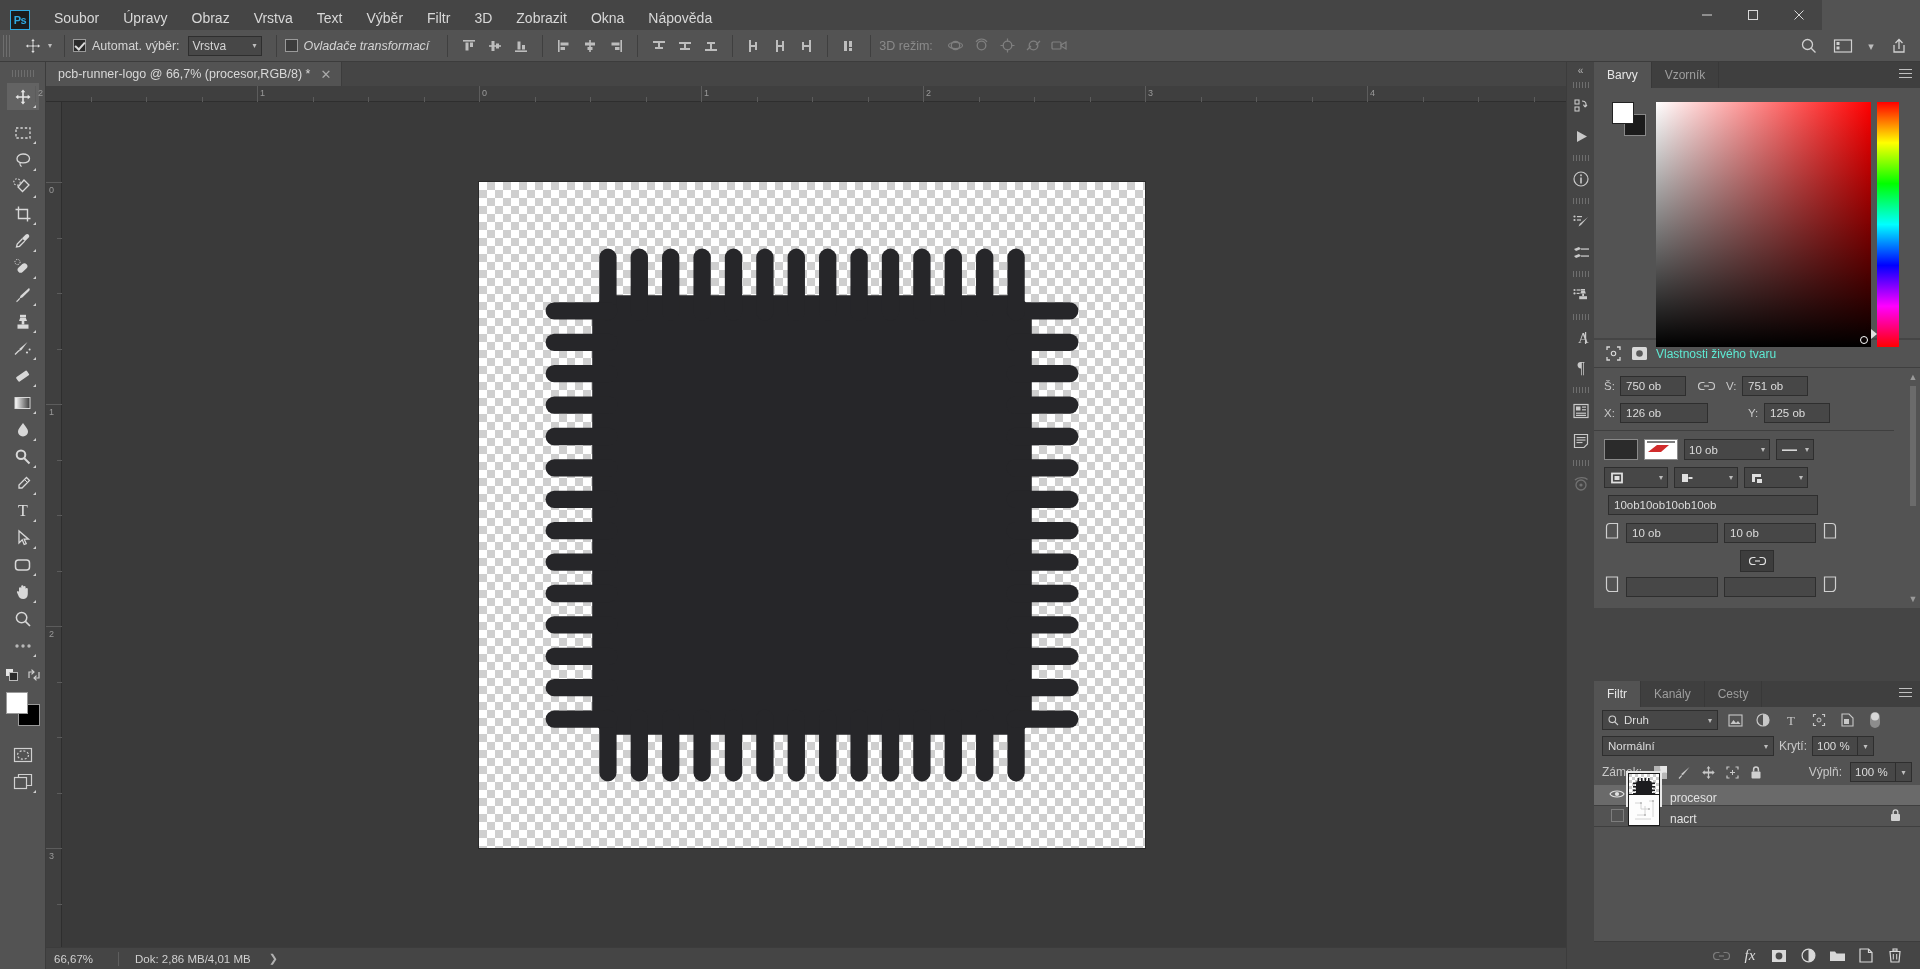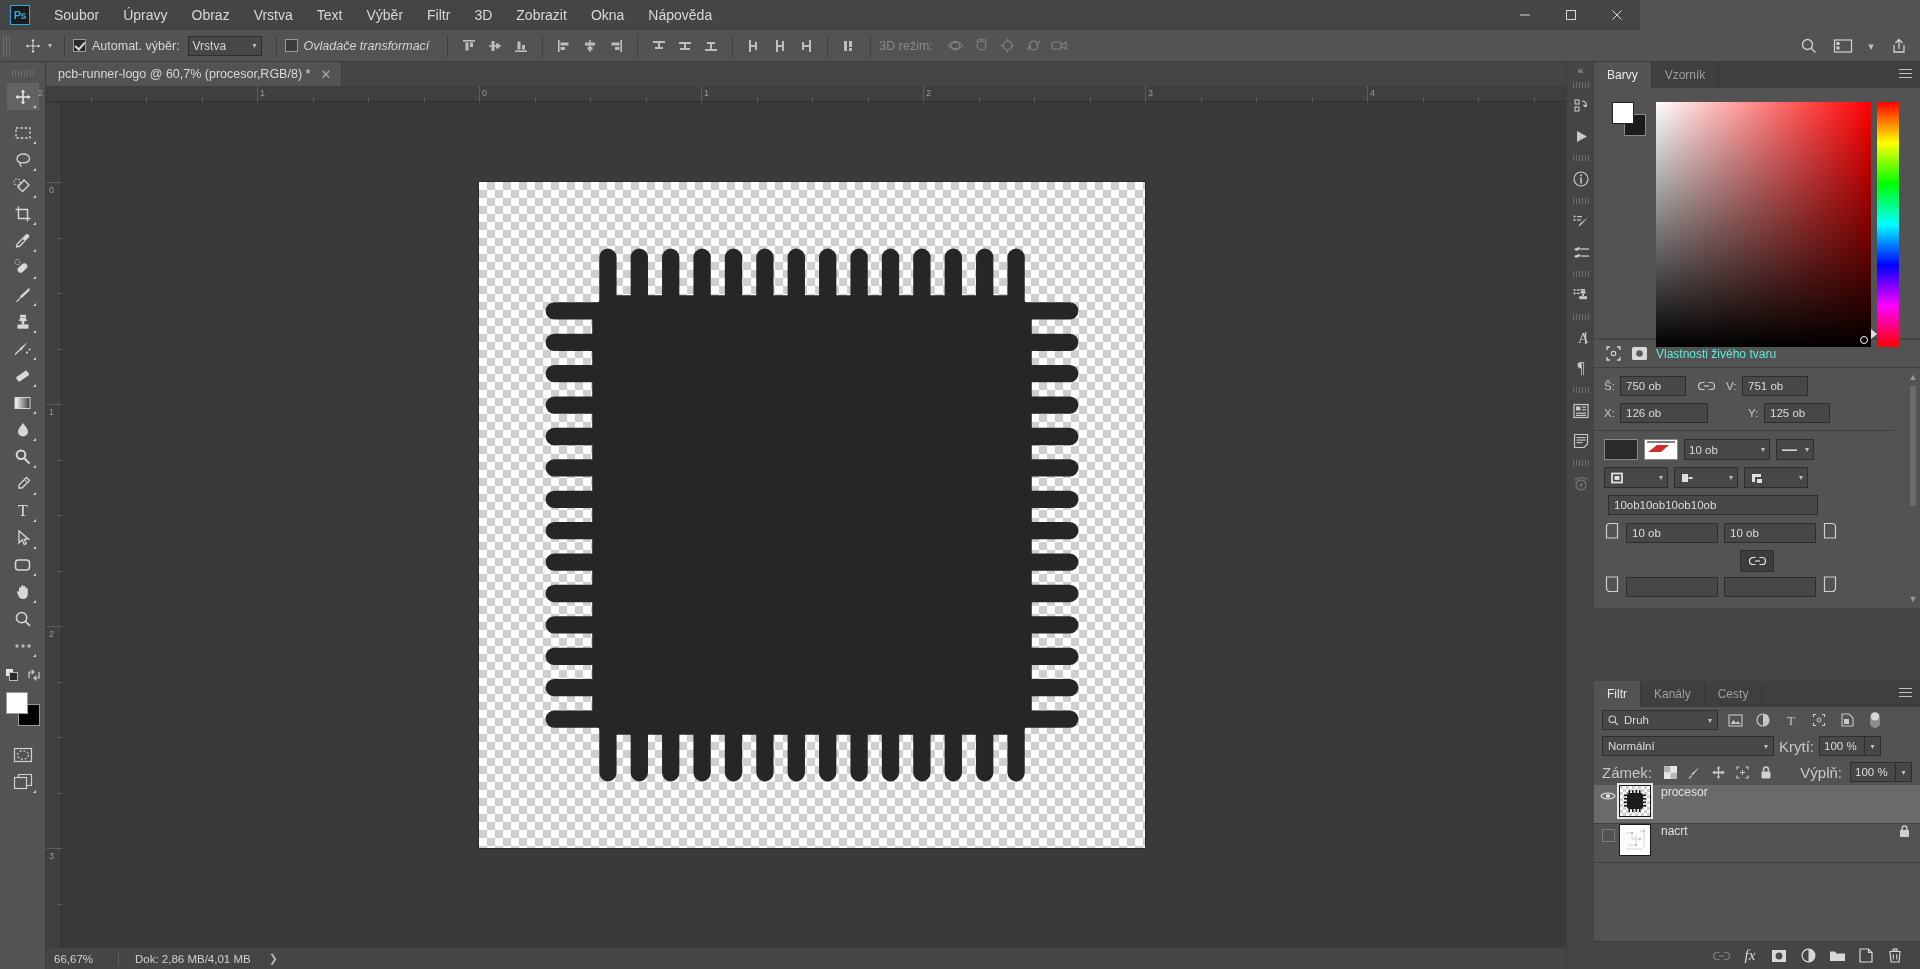--- a/index.html
+++ b/index.html
@@ -1,22 +1,22 @@
 <!DOCTYPE html>
 <html><head>
 <meta charset="utf-8">
 <style>
   * { box-sizing: border-box; margin:0; padding:0; }
   html,body{ width:1920px; height:969px; overflow:hidden; background:#535353;
     font-family:"Liberation Sans", sans-serif; color:#d4d4d4; -webkit-font-smoothing:antialiased;}
   .app{position:relative;width:1920px;height:969px;background:#535353;}
 
   
-  .menubar{position:absolute;left:0;top:0;width:1640px;height:30px;background:#454545;
-    display:flex;align-items:center;}
+  .menubar{position:absolute;left:0;top:0;width:1822px;height:30px;background:#454545;
+    display:flex;align-items:flex-end;}
   .ps-logo{width:20px;height:20px;margin-left:10px;margin-right:12px;border:1px solid #2fa8e0;
     background:#1b1b1b;color:#2fa8e0;font-size:11px;font-weight:bold;display:flex;
     align-items:center;justify-content:center;letter-spacing:-.5px;}
   .menu-item{font-size:14px;color:#d8d8d8;padding:4px 12px;white-space:nowrap;line-height:16px;}
   .win-btns{position:absolute;right:0;top:0;height:30px;display:flex;align-items:center;}
   .win-btn{width:46px;height:30px;display:flex;align-items:center;justify-content:center;
     color:#d8d8d8;font-size:13px;}
 
   
   .optionsbar{position:absolute;left:0;top:30px;width:1920px;height:32px;background:#535353;
@@ -152,28 +152,28 @@
   
   .lrow-filter{height:26px;display:flex;align-items:center;padding:0 8px;gap:6px;}
   .filter-sel{height:20px;width:116px;background:#474747;border:1px solid #2e2e2e;
     display:flex;align-items:center;padding:0 5px;font-size:11.5px;color:#dcdcdc;
     justify-content:space-between;}
   .fico{width:22px;height:20px;display:flex;align-items:center;justify-content:center;}
   .lrow-blend{height:26px;display:flex;align-items:center;padding:0 8px;gap:5px;}
   .blend-sel{height:20px;width:172px;background:#474747;border:1px solid #2e2e2e;
     display:flex;align-items:center;padding:0 5px;font-size:11.5px;color:#dcdcdc;
     justify-content:space-between;}
-  .small-lab{font-size:15px;color:#c8c8c8;}
+  .small-lab{font-size:12px;color:#c8c8c8;}
   .opac-in{height:20px;width:46px;background:#474747;border:1px solid #2e2e2e;
     font-size:11.5px;color:#dcdcdc;display:flex;align-items:center;padding:0 4px;}
   .opac-caret{width:16px;height:20px;background:#474747;border:1px solid #2e2e2e;border-left:none;
     display:flex;align-items:center;justify-content:center;font-size:8px;color:#c0c0c0;}
   .lrow-lock{height:26px;display:flex;align-items:center;padding:0 8px;gap:4px;}
   .lock-ico{width:20px;height:20px;display:flex;align-items:center;justify-content:center;}
-  .layer{height:39px;display:flex;align-items:flex-start;padding:0 3px;border-bottom:1px solid #3f3f3f;}
+  .layer{height:21px;display:flex;align-items:flex-end;padding:0 12px;border-bottom:1px solid #3f3f3f;}
   .layer.selected{background:#6a6a6a;}
   .eye{width:22px;height:22px;display:flex;align-items:center;justify-content:center;}
   .eye-empty{width:13px;height:13px;border:1px solid #7d7d7d;}
   .lthumb{width:32px;height:32px;background:#fff;border:1px solid #1a1a1a;margin-right:10px;
     position:relative;overflow:hidden;}
   .lthumb.sel-outline{outline:2px solid #e8e8e8;outline-offset:0;}
   .lname{font-size:12px;color:#e2e2e2;flex:1;}
   .lfooter{height:28px;display:flex;align-items:center;justify-content:flex-end;
     gap:3px;padding-right:12px;background:#454545;border-top:1px solid #3c3c3c;}
   .lf-ico{width:26px;height:24px;display:flex;align-items:center;justify-content:center;}
@@ -423,21 +423,21 @@
         <svg width="18" height="18" viewBox="0 0 18 18">
             <path d="M4 8 V15 H14 V8" fill="none" stroke="#d0d0d0" stroke-width="1.3"></path>
             <path d="M9 12 V2.5 M5.5 6 L9 2.5 L12.5 6" fill="none" stroke="#d0d0d0" stroke-width="1.3"></path>
           </svg>
       </div>
     </div>
   </div>
 
   <div class="tabbar">
     <div class="doctab">
-      <span>pcb-runner-logo @ 60,7% (procesor,RGB/8) *</span>
+      <span>pcb-runner-logo @ 66,7% (procesor,RGB/8) *</span>
       <span class="tab-close">✕</span>
     </div>
   </div>
 
   <div class="toolbar">
     <div class="toolgrip"></div>
 
     <div class="tool active">
       <svg width="18" height="18" viewBox="0 0 18 18">
           <path d="M9 1.5 L11.3 4.3 H9.8 V8.2 H13.7 V6.7 L16.5 9 L13.7 11.3 V9.8 H9.8 V13.7 H11.3 L9 16.5 L6.7 13.7 H8.2 V9.8 H4.3 V11.3 L1.5 9 L4.3 6.7 V8.2 H8.2 V4.3 H6.7 Z" fill="#e6e6e6"></path>

